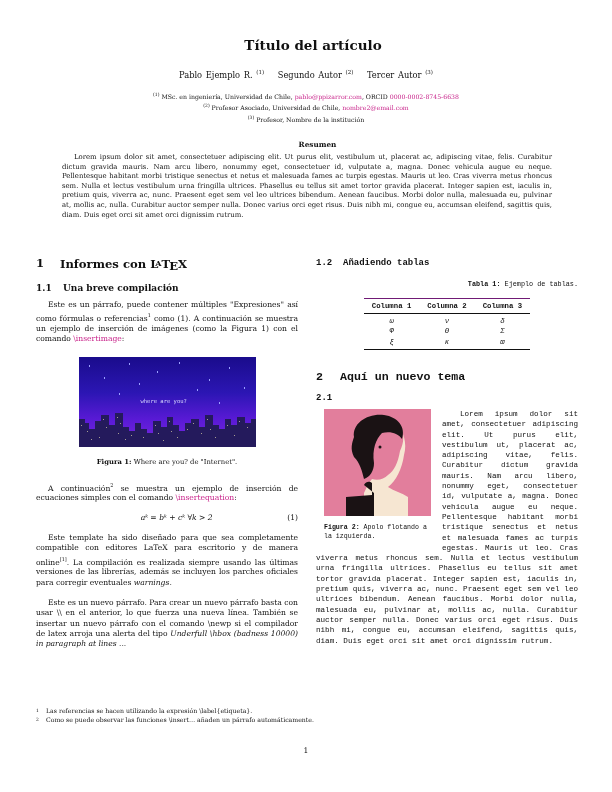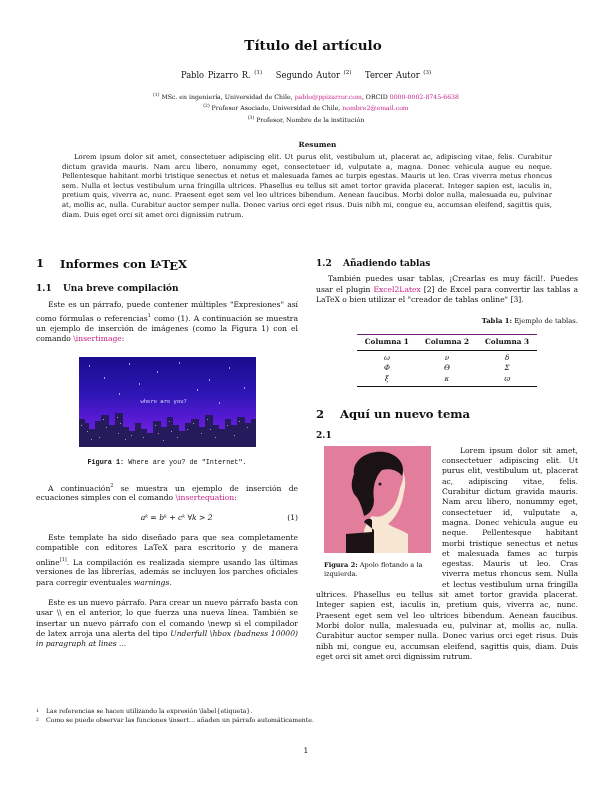--- a/index.html
+++ b/index.html
@@ -11,34 +11,34 @@
   .authors sup { font-size: 5.5px; }
   .author { margin: 0 5px; }
   .affils { position: absolute; top: 90px; left: 0; width: 612px; text-align: center; font-size: 6.2px; line-height: 9.3px; }
   .affils sup { font-size: 4.5px; }
   .link { color: #c8238a; }
   .abs-title { position: absolute; top: 140px; left: 0; width: 604px; text-align: center; font-size: 7.3px; font-weight: bold; padding-left: 31px; }
   .abstract { position: absolute; top: 153px; left: 62px; width: 490px; font-size: 6.9px; line-height: 9.6px; text-align: justify; text-indent: 12px; }
 
   .col { position: absolute; font-size: 7.6px; line-height: 10.3px; }
   .col-left { left: 36px; width: 262px; top: 258px; }
-  .col-right { left: 316px; width: 262px; top: 258px; }
+  .col-right { left: 316px; width: 262px; top: 258px; font-family: Liberation Mono, monospace; }
   .h1 { font-size: 11.6px; font-weight: bold; display: flex; margin-bottom: 12px; }
   .h1 .num { width: 24px; }
   .h2 { font-size: 9px; font-weight: bold; display: flex; margin-bottom: 6px; }
   .h2 .num { width: 27px; }
   .p { text-align: justify; text-indent: 12px; }
   .p sup { font-size: 5px; }
 
   .fig1 { margin: 13px auto 0; width: 177px; height: 90px; position: relative; overflow: hidden;
           background: linear-gradient(to bottom, #1a0c8c 0%, #2c16b4 40%, #5a1ad6 70%, #7a2ae0 100%); }
   .fig1 .star { position: absolute; width: 1.5px; height: 1.5px; background: #9aa0ff; }
   .fig1 .caption-in { position: absolute; left: 62px; top: 39px; font-family: "DejaVu Sans Mono", monospace; font-size: 5.5px; color: #d8d8ff; }
   .fig1 .city { position: absolute; left: 0; bottom: 0; width: 100%; height: 40px; }
-  .fig-caption { text-align: center; font-size: 6.8px; margin-top: 10px; font-family: Liberation Mono, monospace; }
+  .fig-caption { text-align: center; font-size: 6.8px; margin-top: 10px; }
   .fig-caption b { font-weight: bold; }
 
   .eq { display: flex; justify-content: space-between; margin: 9px 0 10px; font-style: italic; }
   .eq .eq-body { flex: 1; text-align: center; padding-left: 30px; }
   .eq .eq-num { font-style: normal; }
 
   .table-caption { text-align: right; font-size: 6.8px; margin: 11px 0 8px; }
   table.t { margin: 0 auto; border-collapse: collapse; font-size: 7.3px; }
   table.t th { font-weight: bold; padding: 2px 8px 2px; border-top: 1px solid #701a75; border-bottom: 0.6px solid #111; }
   table.t td { text-align: center; padding: 0 8px; font-style: italic; line-height: 10.5px; }
@@ -55,21 +55,21 @@
   .pagenum { position: absolute; top: 746px; left: 0; width: 612px; text-align: center; font-size: 7.6px; }
 </style>
 </head>
 <body>
 
 <div class="page">
 
   <div class="title">Título del artículo</div>
 
   <div class="authors">
-    <span class="author"><span>Pablo Pizarro R.</span> <sup>(1)</sup></span>
+    <span class="author"><span>Pablo Ejemplo R.</span> <sup>(1)</sup></span>
     <span class="author"><span>Segundo Autor</span> <sup>(2)</sup></span>
     <span class="author"><span>Tercer Autor</span> <sup>(3)</sup></span>
   </div>
 
   <div class="affils">
     <div><sup>(1)</sup> <span>MSc. en ingeniería, Universidad de Chile, </span><a class="link">pablo@ppizarror.com</a><span>, ORCID </span><a class="link">0000-0002-8745-6638</a></div>
     <div><sup>(2)</sup> <span>Profesor Asociado, Universidad de Chile, </span><a class="link">nombre2@email.com</a></div>
     <div><sup>(3)</sup> <span>Profesor, Nombre de la institución</span></div>
   </div>
 
@@ -147,21 +147,20 @@
     <div class="p"><span>Este template ha sido diseñado para que sea completamente compatible con editores LaTeX para escritorio y de manera online</span><sup>[1]</sup><span>. La compilación es realizada siempre usando las últimas versiones de las librerías, además se incluyen los parches oficiales para corregir eventuales </span><em>warnings</em><span>.</span></div>
 
     <div class="p" style="margin-top:10px"><span>Este es un nuevo párrafo. Para crear un nuevo párrafo basta con usar \\ en el anterior, lo que fuerza una nueva línea. También se insertar un nuevo párrafo con el comando \newp si el compilador de latex arroja una alerta del tipo </span><em>Underfull \hbox (badness 10000) in paragraph at lines ...</em></div>
   </div>
 
   <div class="col col-right">
     <div class="h2">
       <span class="num">1.2</span>
       <span>Añadiendo tablas</span>
     </div>
-    <div class="p"><span>También puedes usar tablas, ¡Crearlas es muy fácil!. Puedes usar el plugin </span><span class="link">Excel2Latex</span><span> [2] de Excel para convertir las tablas a LaTeX o bien utilizar el "creador de tablas online" [3].</span></div>
 
     <div class="table-caption"><b>Tabla 1:</b><span> Ejemplo de tablas.</span></div>
     <table class="t">
       <tbody>
           <tr>
         <th>Columna 1</th>
         <th>Columna 2</th>
         <th>Columna 3</th>
       </tr>
       <tr>

